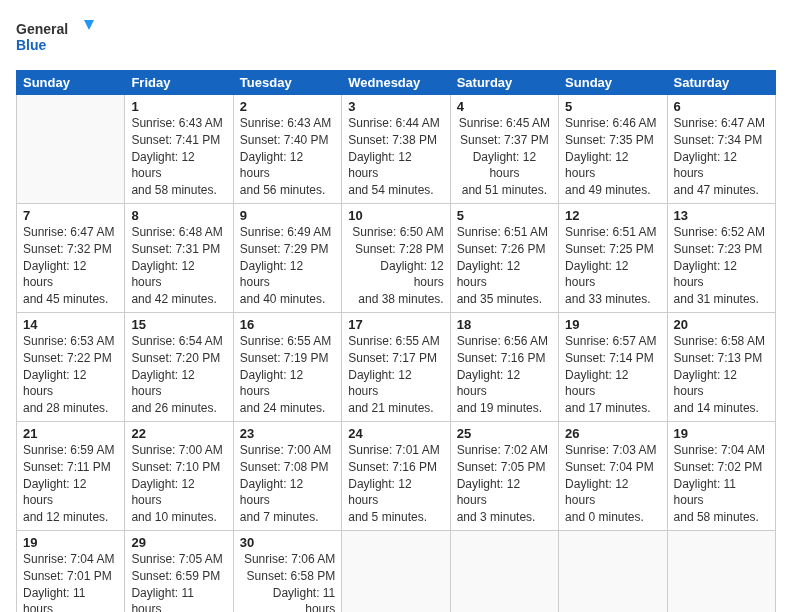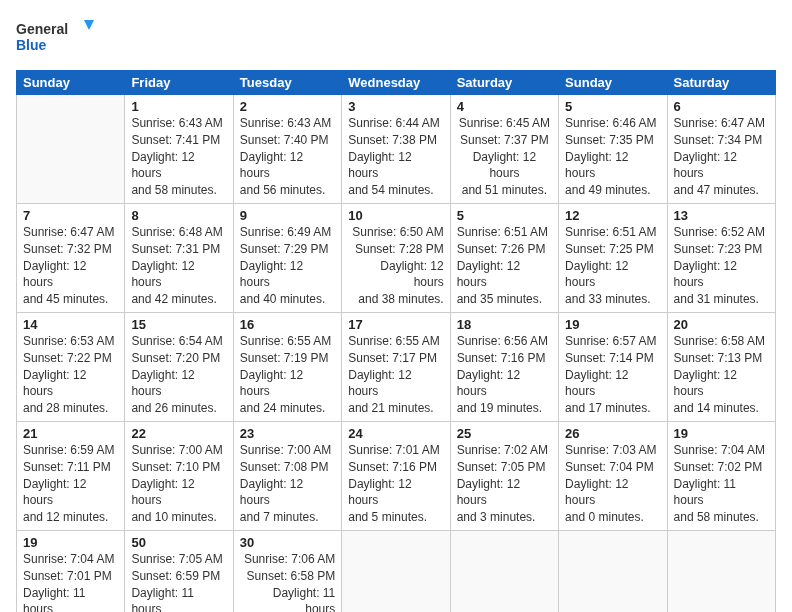--- a/index.html
+++ b/index.html
@@ -315,21 +315,21 @@
         </tr>
         <tr>
           <td>
             <span class="day-num">19</span>
             <div class="day-info" style="white-space: pre-line;">Sunrise: 7:04 AM
 Sunset: 7:01 PM
 Daylight: 11 hours
 and 56 minutes.</div>
           </td>
           <td>
-            <span class="day-num">50</span>
+            <span class="day-num">29</span>
             <div class="day-info" style="white-space: pre-line;">Sunrise: 7:05 AM
 Sunset: 6:59 PM
 Daylight: 11 hours
 and 53 minutes.</div>
           </td>
           <td>
             <span class="day-num">30</span>
             <div class="day-info" style="white-space: pre-line; text-align: right;">Sunrise: 7:06 AM
 Sunset: 6:58 PM
 Daylight: 11 hours

